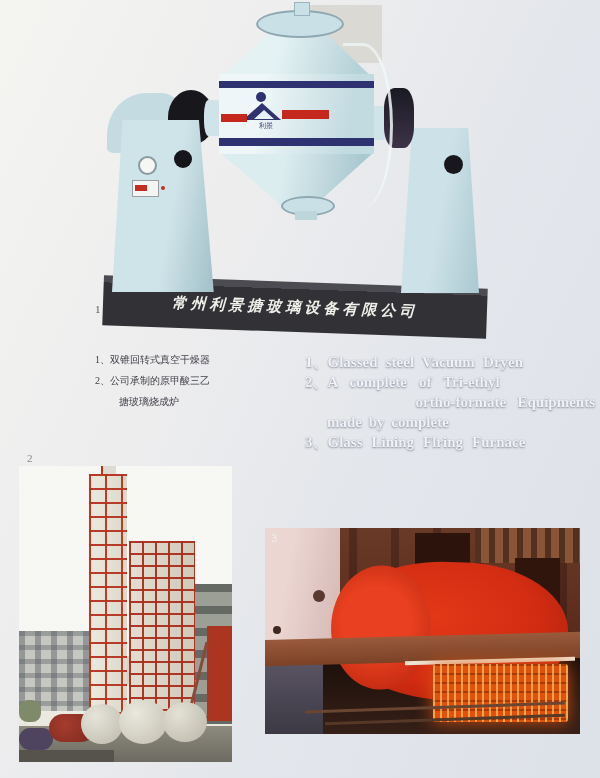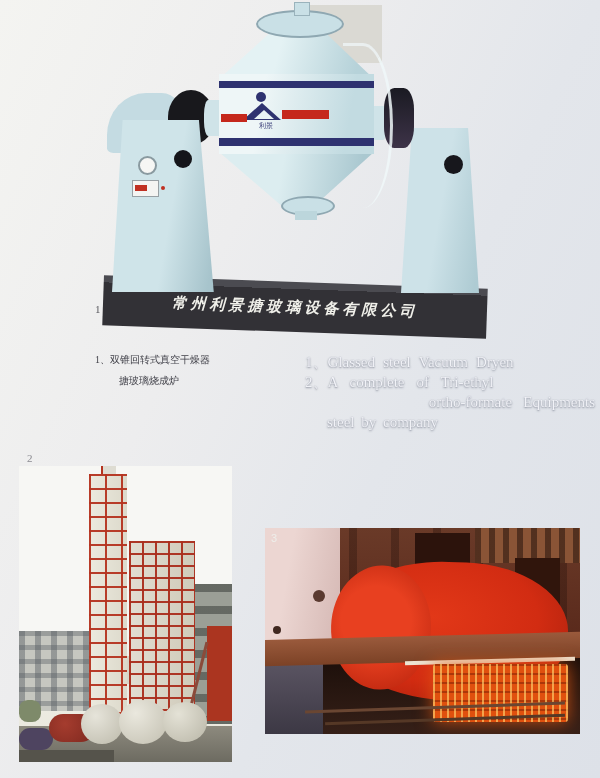--- a/index.html
+++ b/index.html
@@ -62,21 +62,21 @@
          border-top:3px solid rgba(240,248,250,.7);border-radius:0 60% 60% 0/0 50% 50% 0;}
 
   .fig-label{font-family:"Liberation Serif",serif;color:#5a5a60;}
   .fig1{left:95px;top:303px;font-size:11px;}
   .fig2{left:27px;top:452px;font-size:11px;color:#8a8a90;}
 
   
   .cn-block{left:95px;top:349px;width:215px;font-size:10px;line-height:21px;color:#3f3f47;}
   .cn-line{white-space:nowrap;}
   .cn-cont{padding-left:24px;}
-  .en-block{left:305px;top:352px;width:290px;font-size:15px;line-height:20px;font-weight:normal;
+  .en-block{left:305px;top:352px;width:290px;font-size:15px;line-height:20px;font-weight:bold;
             color:#f1f2f7;text-shadow:0 1px 2px rgba(130,135,150,.9),0 0 1px rgba(120,125,140,.6);}
   .en-line{white-space:nowrap;}
   .en-cont{padding-left:22px;}
   .ws1{word-spacing:.30em;} .ws2{word-spacing:.55em;} .ws3{word-spacing:.50em;text-align:right;}
   .ws4{word-spacing:.20em;} .ws5{word-spacing:.35em;}
 
   
   .photo2{left:19px;top:466px;width:213px;height:296px;overflow:hidden;
           background:linear-gradient(180deg,#f7f7f4 0 55%,#efeee6 70%,#e8e6da 100%);}
   .p2{position:absolute;}
@@ -186,28 +186,30 @@
     </div>
     <div class="abs bar-red bar-l"></div>
     <div class="abs bar-red bar-r"></div>
     <div class="abs guard"></div>
   </div>
 
   <div class="abs fig-label fig1">1</div>
 
   <div class="abs cn-block">
     <div class="cn-line"><span>1、</span><span>双锥回转式真空干燥器</span></div>
+    <div class="cn-line"><span>2、</span><span>公司承制的原甲酸三乙</span></div>
     <div class="cn-line cn-cont">搪玻璃烧成炉</div>
   </div>
 
   <div class="abs en-block">
     <div class="en-line ws1"><span>1、</span><span>Glassed steel Vacuum Dryen</span></div>
     <div class="en-line ws2"><span>2、</span><span>A complete of Tri-ethyl</span></div>
     <div class="en-line en-cont ws3">ortho-formate Equipments</div>
-    <div class="en-line en-cont ws4">steel by company</div>
+    <div class="en-line en-cont ws4">made by complete</div>
+    <div class="en-line ws5"><span>3、</span><span>Glass Lining Flring Furnace</span></div>
   </div>
 
   <div class="abs fig-label fig2">2</div>
 
   <div class="abs photo2">
     <div class="p2 bldg-left"></div>
     <div class="p2 house"></div>
     <div class="p2 bldg-right"></div>
     <div class="p2 red-door"></div>
     <div class="p2 tower-mast"></div>

